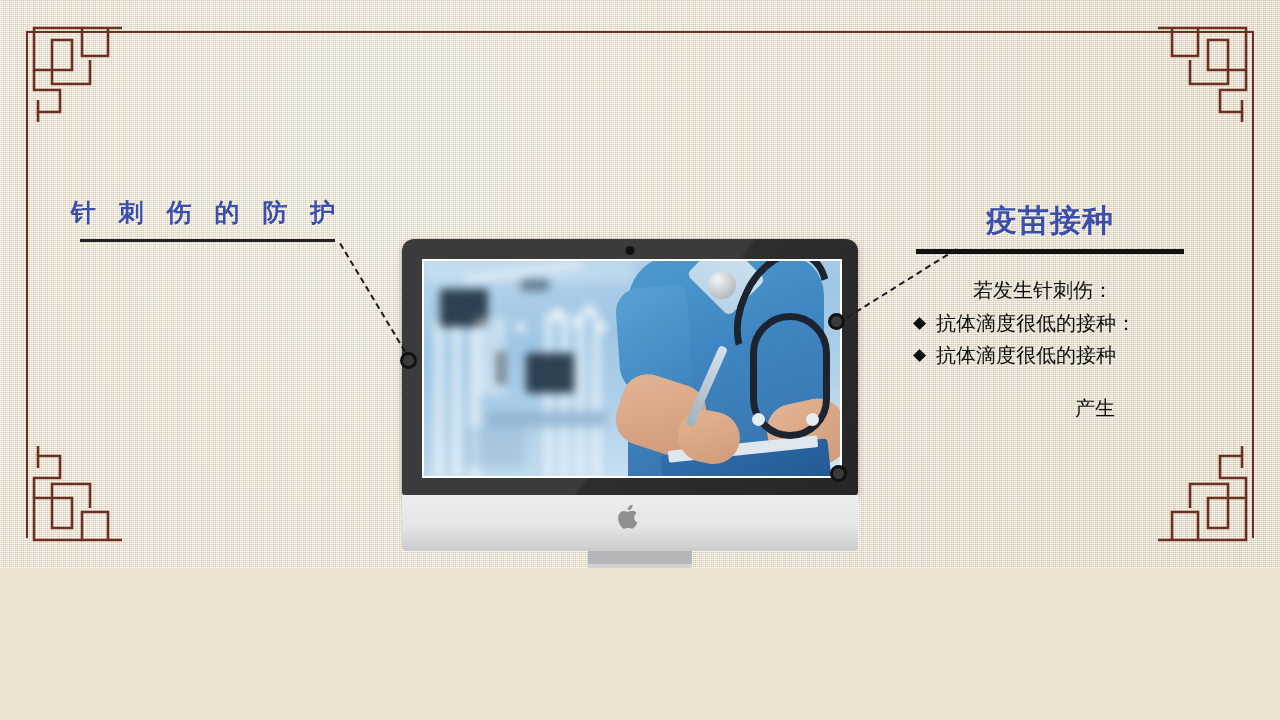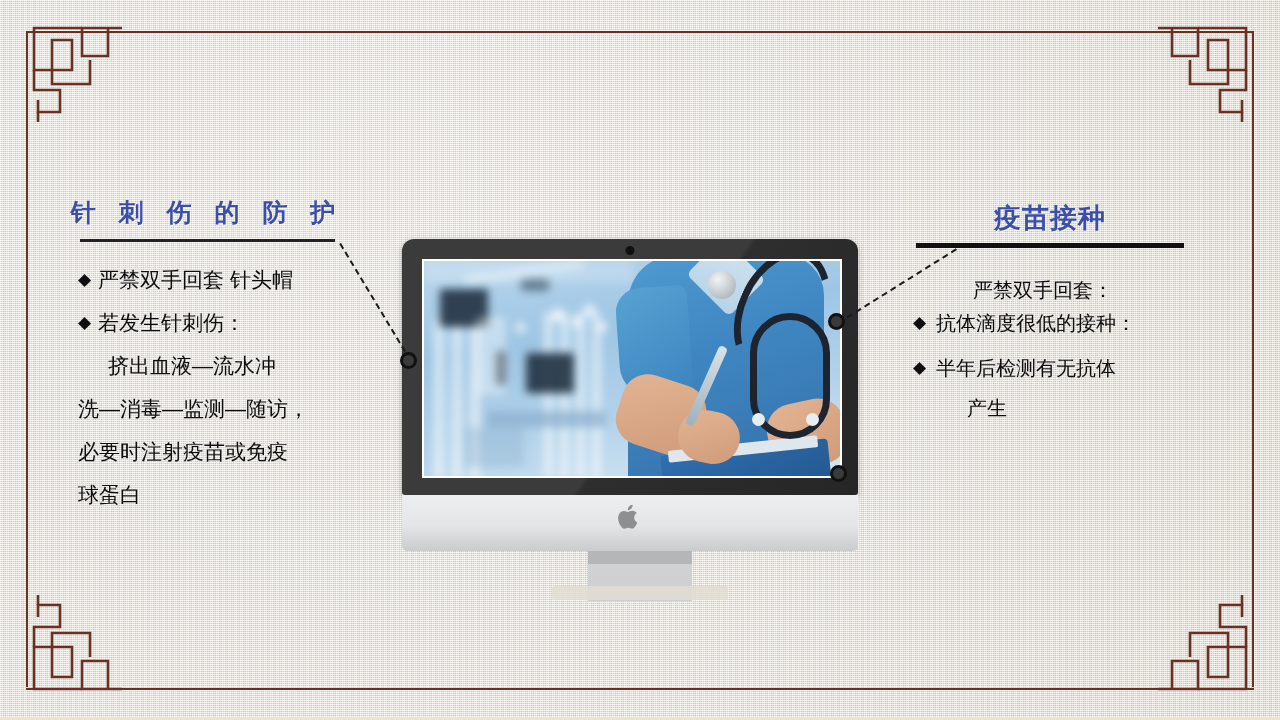--- a/index.html
+++ b/index.html
@@ -2,21 +2,21 @@
 <html><head>
 <meta charset="utf-8">
 <style>
   html,body{margin:0;padding:0;}
   body{
     width:1280px;height:720px;overflow:hidden;
     font-family:"Liberation Sans","DejaVu Sans",sans-serif;
     background:#ece2cf;
   }
   #slide{
-    position:relative;width:1280px;height:717px;overflow:hidden;
+    position:relative;width:1280px;height:568px;overflow:hidden;
     background-color:#ebe1ce;
   }
   
   .texture{
     position:absolute;inset:0;
     background-color:#ece2cf;
     background-image:
       repeating-linear-gradient(0deg, rgba(255,255,255,.55) 0px, rgba(255,255,255,.55) 1px, rgba(168,150,118,.16) 1px, rgba(168,150,118,.16) 2px),
       repeating-linear-gradient(90deg, rgba(255,255,255,.42) 0px, rgba(255,255,255,.42) 1px, rgba(160,140,108,.15) 1px, rgba(160,140,108,.15) 2px),
       repeating-linear-gradient(90deg, rgba(255,253,246,.30) 0px, rgba(255,253,246,.30) 3px, rgba(190,172,140,.10) 3px, rgba(190,172,140,.10) 6px),
@@ -41,35 +41,35 @@
   
   .head{position:absolute;}
   .head-text{
     color:#3b4faa;font-weight:bold;white-space:nowrap;
     text-shadow:1px 1px 0 rgba(255,255,255,.5);
   }
   #head-left{left:62px;top:196px;width:290px;}
   #head-left .head-text{font-size:25px;letter-spacing:8px;text-align:center;}
   #head-left .rule{margin:10px auto 0;width:255px;height:3px;background:#222;}
   #head-right{left:900px;top:200px;width:300px;}
-  #head-right .head-text{font-size:27px;letter-spacing:1px;text-align:center;}
+  #head-right .head-text{font-size:31px;letter-spacing:1px;text-align:center;}
   #head-right .rule{margin:7px auto 0;width:268px;height:5px;background:#111;}
 
   
   .body-block{position:absolute;color:#0e0e0e;}
   #body-left{left:78px;top:258px;width:300px;font-size:21px;line-height:43px;}
   #body-right{left:905px;top:275px;width:318px;font-size:20px;line-height:31px;}
   .bl-line{white-space:nowrap;}
   .bl-line.indent{padding-left:30px;}
   .bullet{font-size:17px;vertical-align:2px;margin-right:7px;}
   #body-right .r-line{white-space:nowrap;}
   #body-right .r-intro{padding-left:68px;margin-bottom:1px;}
   #body-right .r-b{padding-left:8px;}
   #body-right .r-gap{height:13px;}
-  #body-right .r-last{padding-left:62px;margin-top:9px;}
+  #body-right .r-last{padding-left:62px;margin-top:9px;text-align:center;}
   #body-right .bullet{font-size:17px;margin-right:10px;}
 
   
   #imac{position:absolute;left:402px;top:239px;width:456px;}
   .imac-bezel{
     position:relative;width:456px;height:256px;
     background:linear-gradient(125deg,#3b3b3b 0%,#3b3b3b 55%,#2e2e2e 56%,#262626 100%);
     border-radius:12px 12px 3px 3px;
     box-shadow:0 2px 6px rgba(0,0,0,.25);
   }
@@ -185,59 +185,39 @@
       <path d="M26 100 V110"></path>
     </g>
       </svg>
   </div>
 
   <div class="head" id="head-left">
     <div class="head-text">针 刺 伤 的 防 护</div>
     <div class="rule"></div>
   </div>
 
-  <div class="body-block" id="body-left">
-    <div class="bl-line">
-      <span class="bullet">◆</span><span>严禁双手回套 针头帽</span>
-    </div>
-    <div class="bl-line">
-      <span class="bullet">◆</span><span>若发生针刺伤：</span>
-    </div>
-    <div class="bl-line indent">
-      <span>挤出血液—流水冲</span>
-    </div>
-    <div class="bl-line">
-      <span>洗—消毒—监测—随访，</span>
-    </div>
-    <div class="bl-line">
-      <span>必要时注射疫苗或免疫</span>
-    </div>
-    <div class="bl-line">
-      <span>球蛋白</span>
-    </div>
-  </div>
 
   <div class="head" id="head-right">
     <div class="head-text">疫苗接种</div>
     <div class="rule"></div>
   </div>
 
   <div class="body-block" id="body-right">
-    <div class="r-line r-intro">严禁双手回套：</div>
+    <div class="r-line r-intro">若发生针刺伤：</div>
 
     <div class="r-line r-b">
       <span class="bullet">◆</span><span>抗体滴度很低的接种：</span>
     </div>
 
+    <div class="r-line r-b">
+      <span class="bullet">◆</span><span>抗体滴度很低的接种</span>
+    </div>
 
     <div class="r-gap"></div>
 
-    <div class="r-line r-b">
-      <span class="bullet">◆</span><span>半年后检测有无抗体</span>
-    </div>
     <div class="r-line r-last">产生</div>
   </div>
 
   <div id="imac">
     <div class="imac-bezel">
       <div class="imac-cam"></div>
       <div class="imac-screen">
         <div class="photo">
           <div class="or-bg"></div>
           <div class="or-blur">

